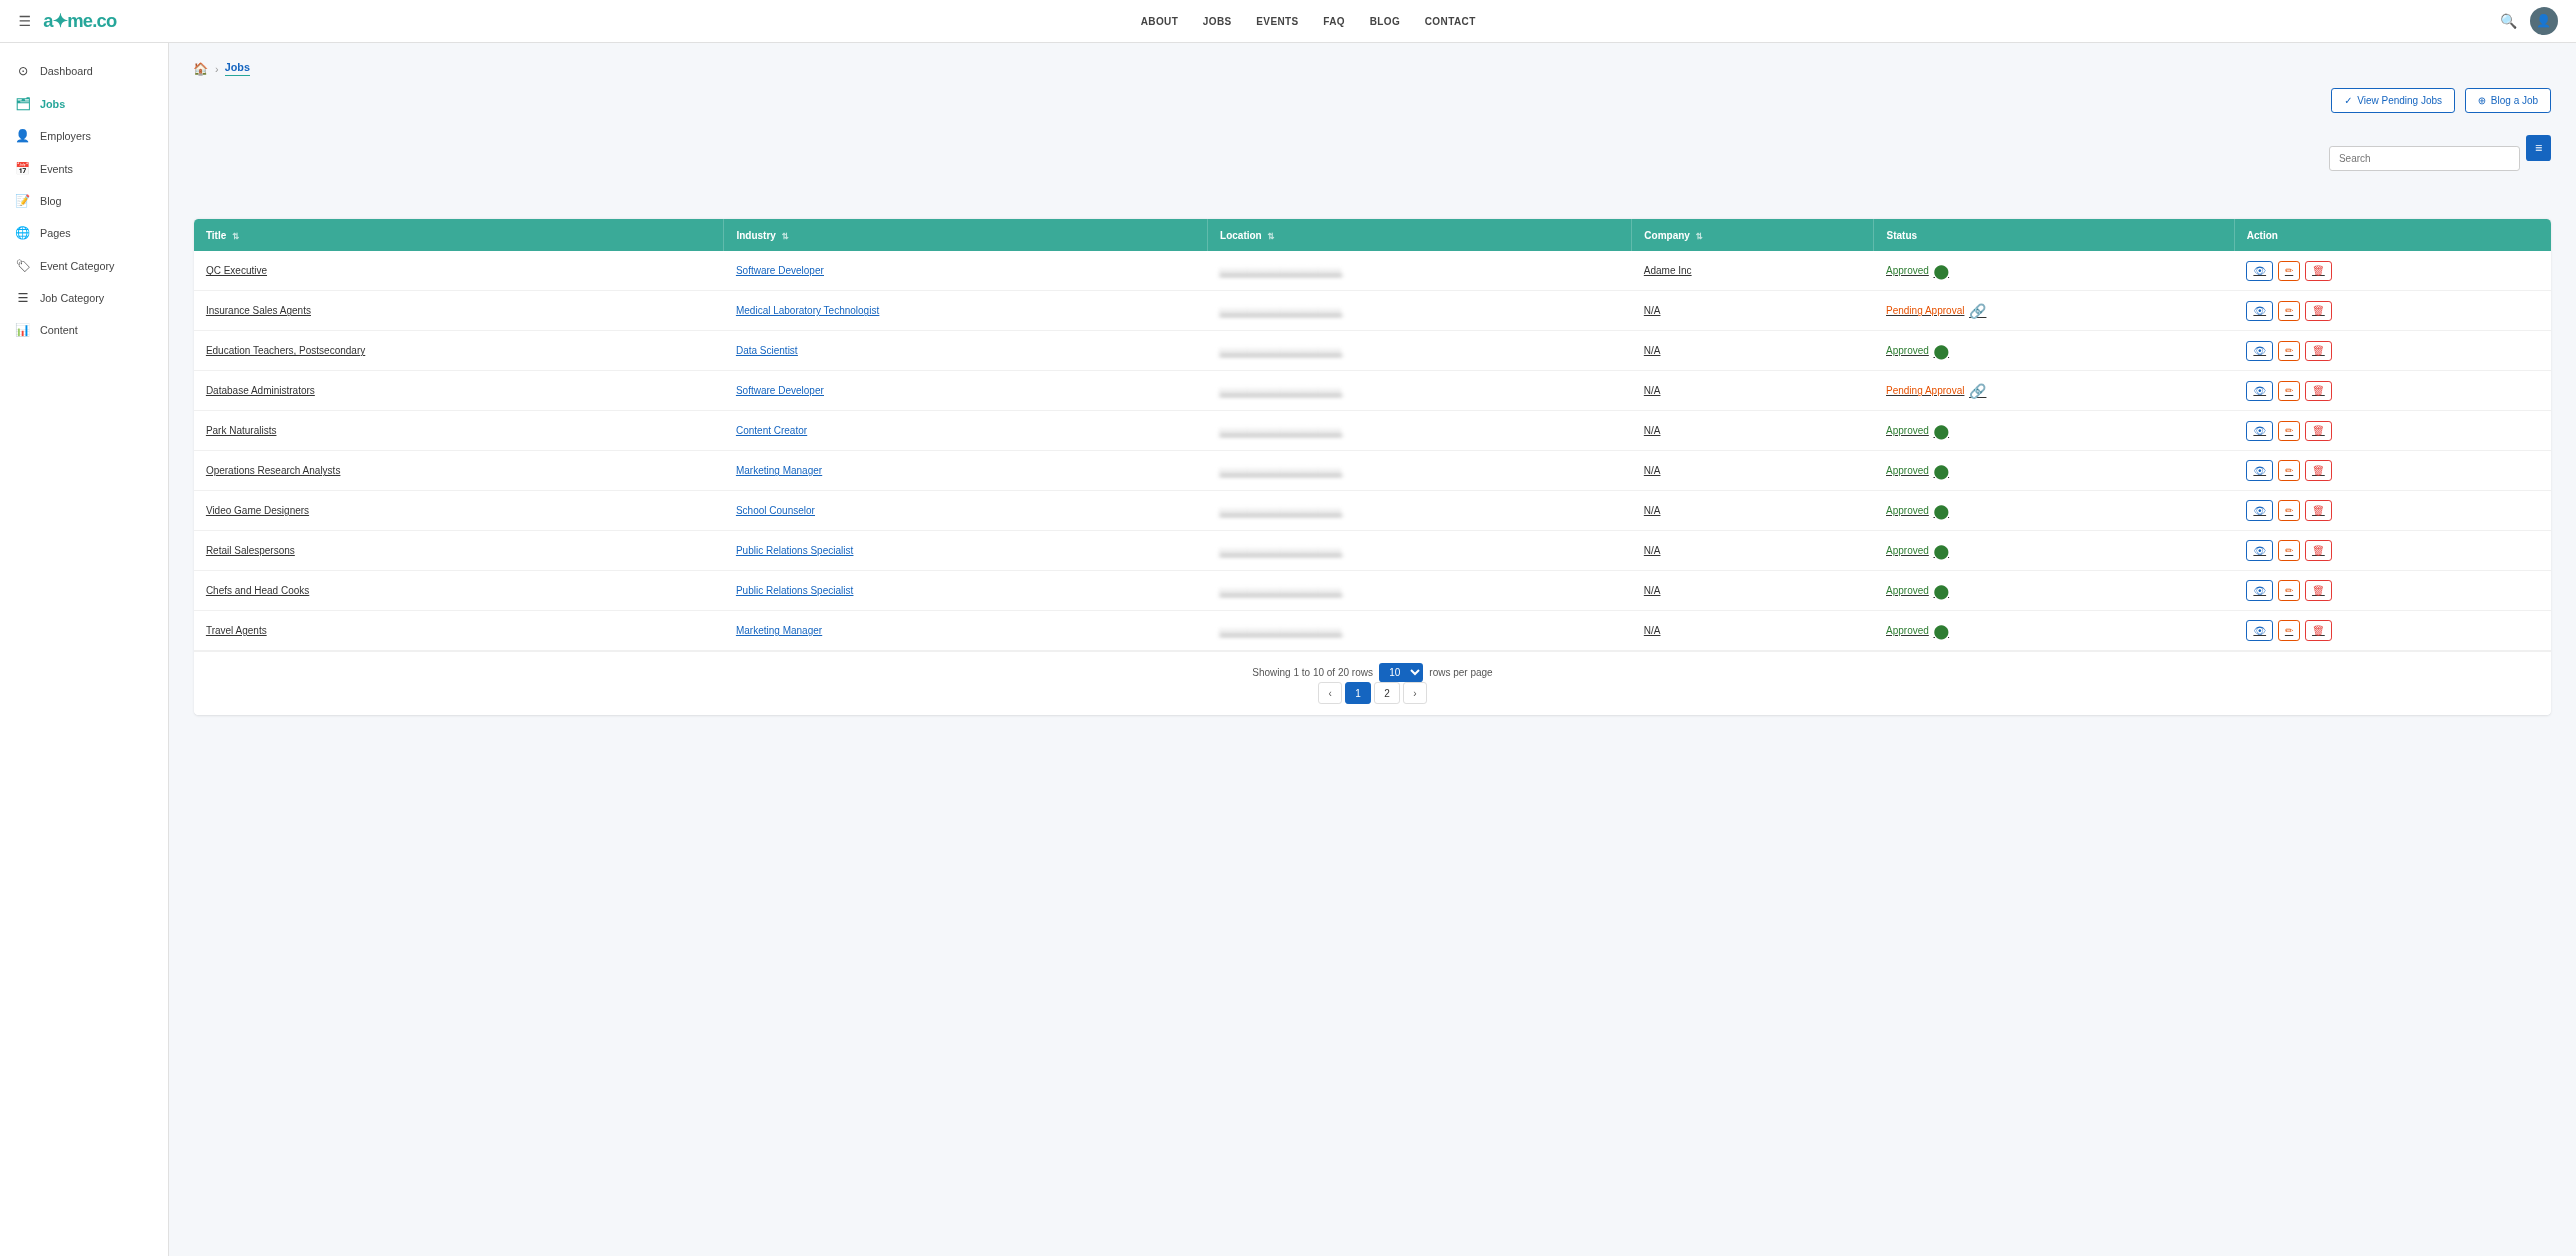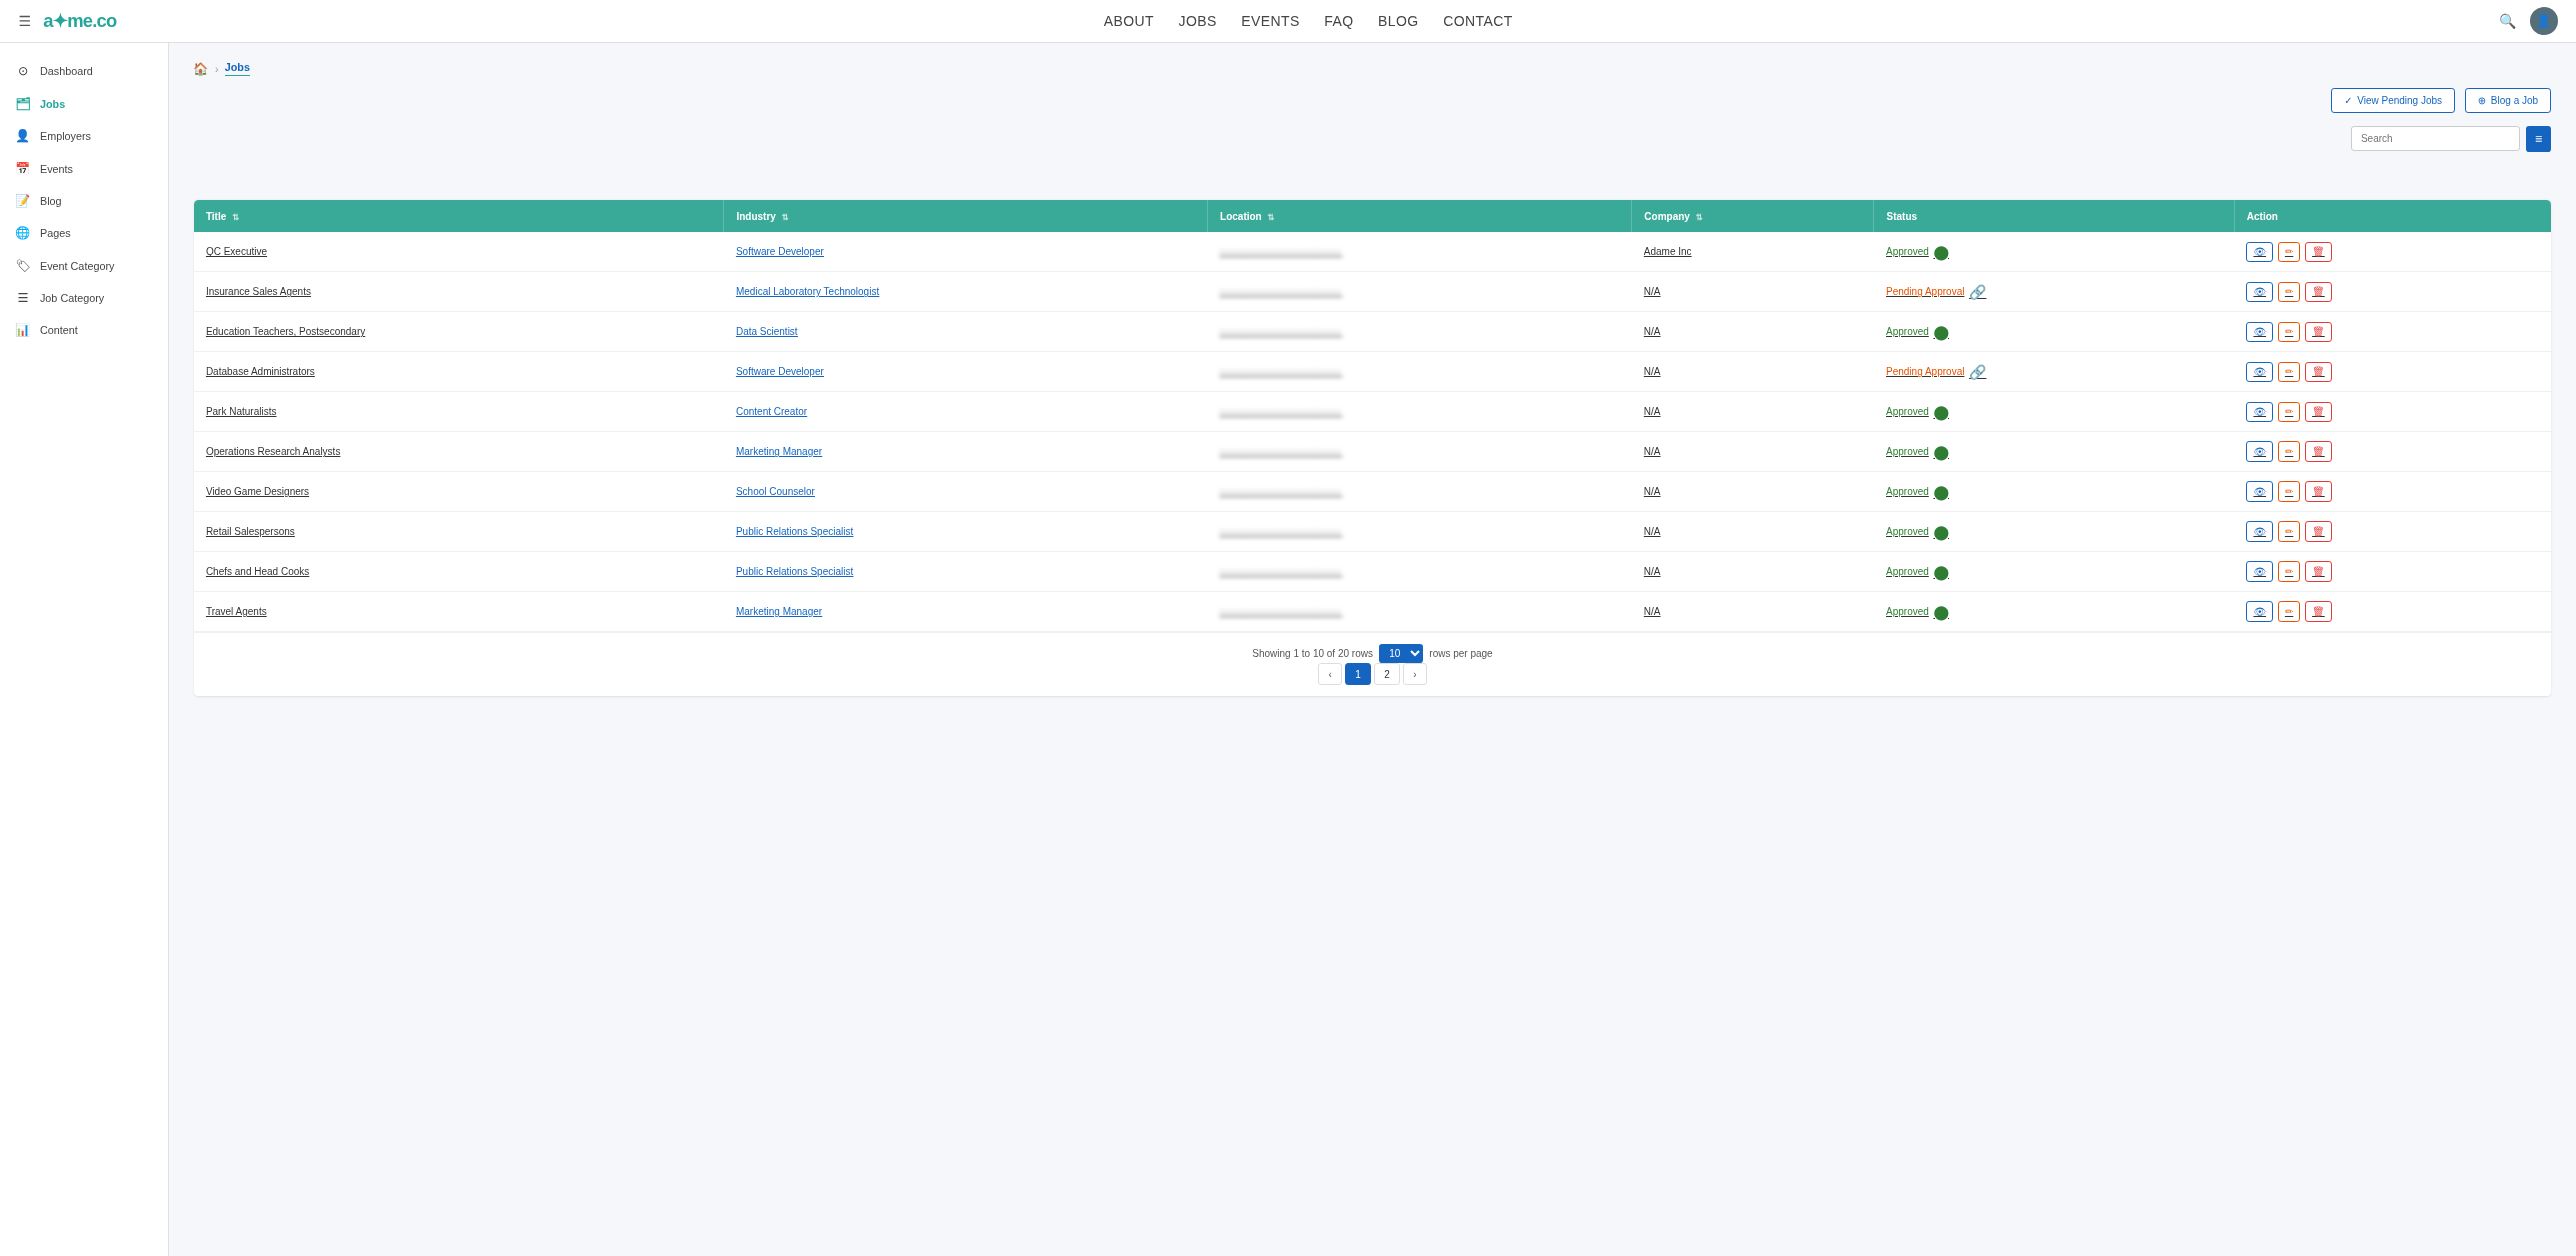--- a/index.html
+++ b/index.html
@@ -9,21 +9,21 @@
     .top-nav {
       display: flex; align-items: center; justify-content: space-between;
       background: #fff; padding: 0 18.4px; height: 43px;
       border-bottom: 0.8px solid #e0e0e0; position: sticky; top: 0; z-index: 100;
     }
     .top-nav-left { display: flex; align-items: center; gap: 12.3px; }
     .hamburger { font-size: 14px; color: #555; cursor: pointer; }
     .logo { font-size: 18.4px; font-weight: bold; color: #1565C0; letter-spacing: -0.8px; }
     .logo span { color: #26A69A; }
     .top-nav-center { display: flex; gap: 24.6px; }
-    .top-nav-center a { text-decoration: none; color: #444; font-size: 14px; font-weight: 400; letter-spacing: 0.4px; }
+    .top-nav-center a { text-decoration: none; color: #444; font-size: 10px; font-weight: 700; letter-spacing: 0.4px; }
     .top-nav-right { display: flex; align-items: center; gap: 12.3px; }
     .search-icon-btn { background: none; border: none; cursor: pointer; font-size: 14px; color: #555; }
     .avatar { width: 28px; height: 28px; border-radius: 50%; background: #546E7A; display: flex; align-items: center; justify-content: center; color: white; font-size: 12.3px; }
 
     
     .app-layout { display: flex; min-height: calc(100vh - 43px); }
 
     
     .sidebar {
       width: 169px; background: #fff; border-right: 0.8px solid #e0e0e0;
@@ -58,21 +58,21 @@
       display: flex; align-items: center; gap: 4.6px;
       border: 0.8px solid #1565C0; color: #1565C0;
       background: #fff; padding: 6.1px 12.3px; border-radius: 3.1px;
       cursor: pointer; font-size: 10px; font-weight: 500;
     }
 
     
     .search-row { display: flex; justify-content: flex-end; align-items: center; gap: 6.1px; margin-bottom: 9.2px; }
     .search-input {
       border: 0.8px solid #ccc; border-radius: 3.1px; padding: 6.1px 9.2px;
-      font-size: 10px; width: 169px; outline: none;
+      font-size: 10px; width: 191px; outline: none; margin-top: 20px;
     }
     .filter-btn {
       background: #1565C0; border: none; border-radius: 3.1px;
       color: #fff; padding: 6.1px 9.2px; cursor: pointer; font-size: 12.3px;
     }
 
     
     .table-container { background: #fff; border-radius: 4.6px; overflow: hidden; box-shadow: 0 0.8px 2.3px rgba(0,0,0,0.1); margin-top: 48px; }
     table { width: 100%; border-collapse: collapse; }
     thead tr { background: #3aaa98; color: #fff; }

